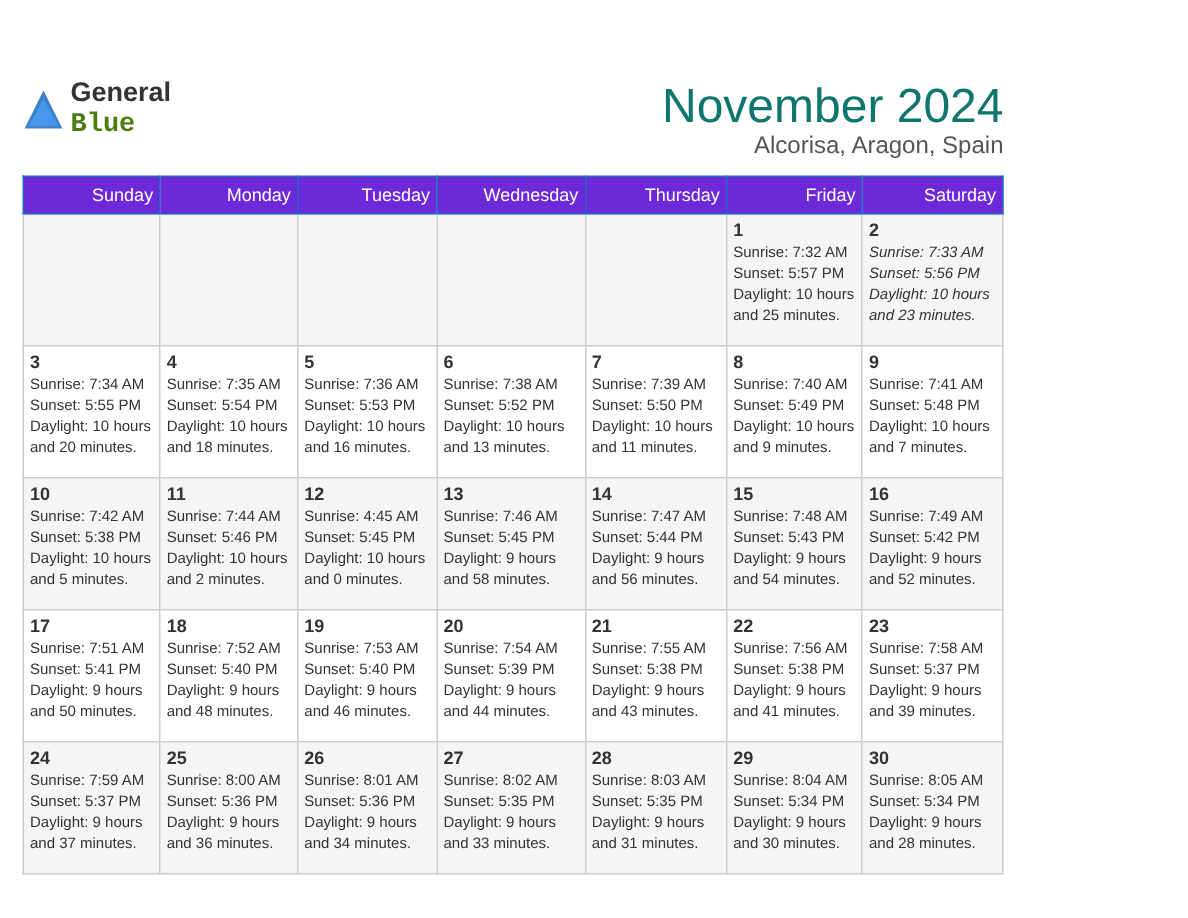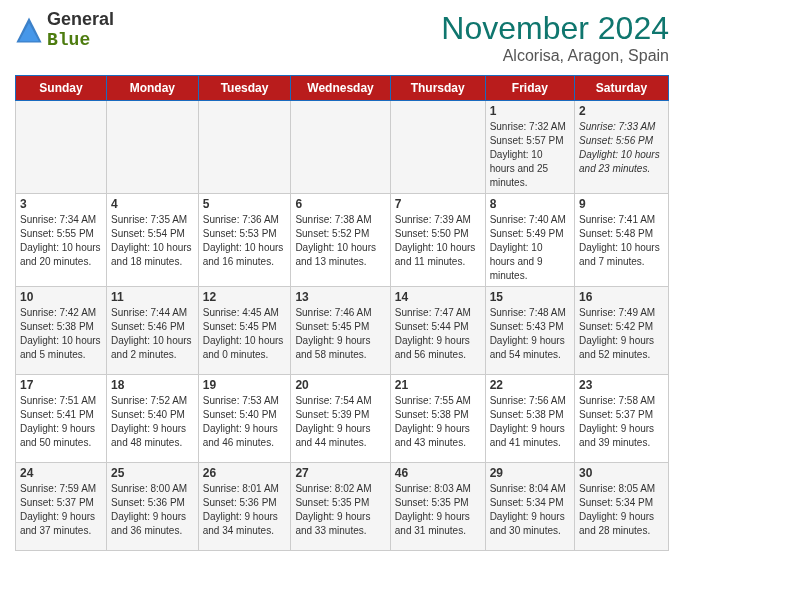--- a/index.html
+++ b/index.html
@@ -5,20 +5,21 @@
     * { box-sizing: border-box; margin: 0; padding: 0; }
     body {
       font-family: Arial, sans-serif;
       background: #fff;
       width: 792px;
       min-height: 612px;
     }
     .container {
       width: 684px;
       padding: 10px 15px;
+      margin-top: 42px;
     }
     .header {
       display: flex;
       align-items: flex-start;
       justify-content: space-between;
       margin-bottom: 10px;
     }
     .logo {
       display: flex;
       align-items: center;
@@ -46,26 +47,26 @@
     .location {
       font-size: 16px;
       color: #555;
     }
     .calendar {
       width: 100%;
       border-collapse: collapse;
       font-size: 11px;
     }
     .calendar thead tr th {
-      background: #b91c1c;
+      background: #6d28d9;
       color: #fff;
       padding: 5px 4px;
-      text-align: center;
+      text-align: right;
       font-size: 12px;
-      font-weight: bold;
+      font-weight: normal;
       border: 1px solid #1a6bbf;
     }
     .calendar tbody tr td {
       border: 1px solid #ccc;
       vertical-align: top;
       padding: 3px 4px;
       width: 113px;
       min-height: 80px;
       height: 88px;
       color: #333;
@@ -294,21 +295,21 @@
 Sunset: 5:36 PM
 Daylight: 9 hours and 34 minutes.</div>
           </td>
           <td>
             <span class="day-number">27</span>
             <div class="day-info" style="white-space: pre-line;">Sunrise: 8:02 AM
 Sunset: 5:35 PM
 Daylight: 9 hours and 33 minutes.</div>
           </td>
           <td>
-            <span class="day-number">46</span>
+            <span class="day-number">28</span>
             <div class="day-info" style="white-space: pre-line;">Sunrise: 8:03 AM
 Sunset: 5:35 PM
 Daylight: 9 hours and 31 minutes.</div>
           </td>
           <td>
             <span class="day-number">29</span>
             <div class="day-info" style="white-space: pre-line;">Sunrise: 8:04 AM
 Sunset: 5:34 PM
 Daylight: 9 hours and 30 minutes.</div>
           </td>

